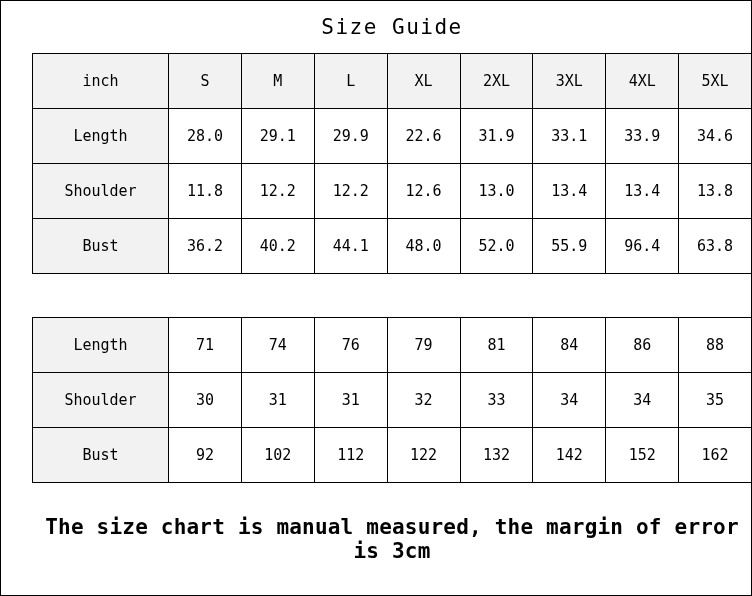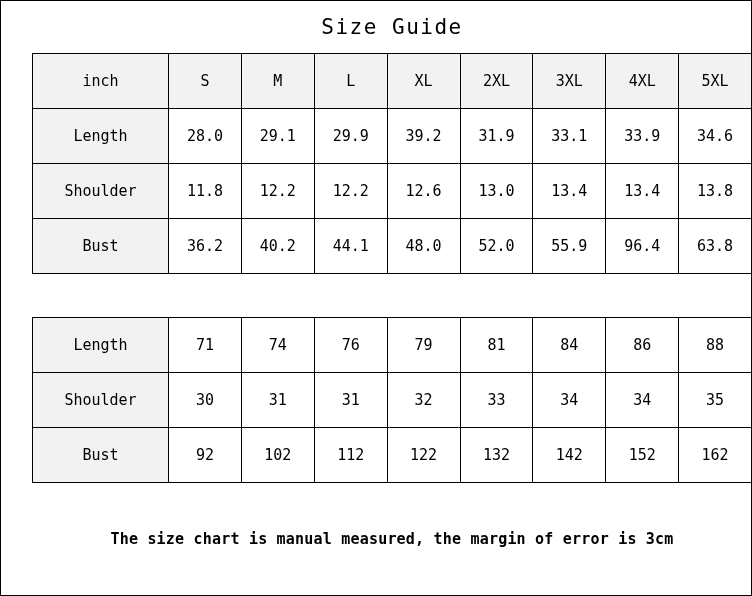--- a/index.html
+++ b/index.html
@@ -65,21 +65,21 @@
     height: 43px;
     background: #ffffff;
     border-bottom: 1px solid #000000;
   }
   .footer {
     flex: 1;
     display: flex;
     align-items: center;
     justify-content: center;
     text-align: center;
-    font-size: 15px;
+    font-size: 21px;
     font-weight: bold;
     letter-spacing: 0.2px;
     font-family: "DejaVu Sans Mono", monospace;
     padding: 0 4px;
   }
   .table-wrap {
     border-bottom: 0px solid #000;
   }
   
   table.size-table {
@@ -107,21 +107,21 @@
           <td>2XL</td>
           <td>3XL</td>
           <td>4XL</td>
           <td>5XL</td>
         </tr>
         <tr>
           <td class="firstcol">Length</td>
           <td>28.0</td>
           <td>29.1</td>
           <td>29.9</td>
-          <td>39.2</td>
+          <td>22.6</td>
           <td>31.9</td>
           <td>33.1</td>
           <td>33.9</td>
           <td>34.6</td>
         </tr>
         <tr>
           <td class="firstcol">Shoulder</td>
           <td>11.8</td>
           <td>12.2</td>
           <td>12.2</td>

